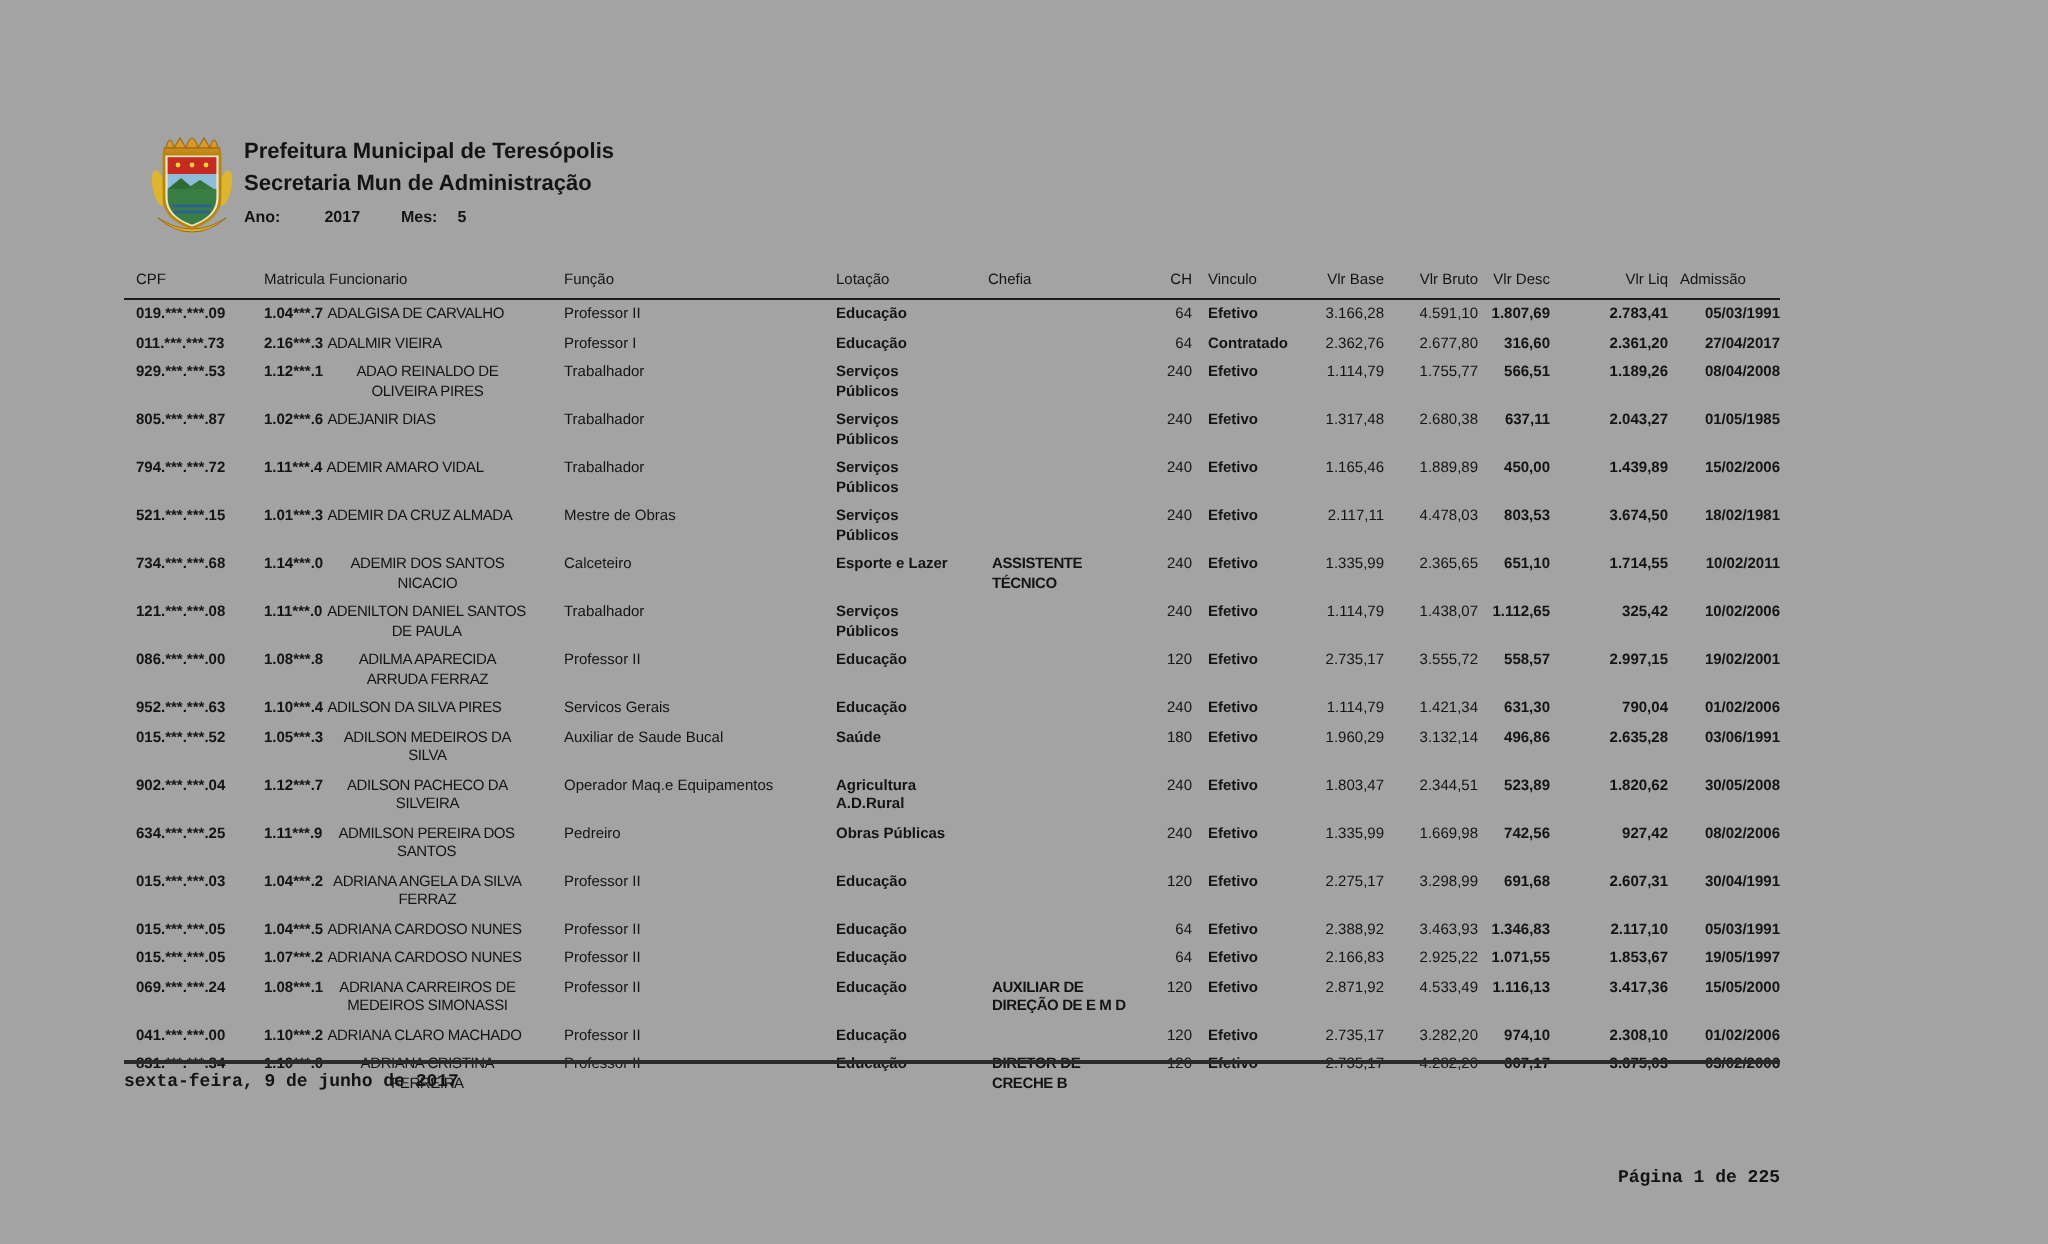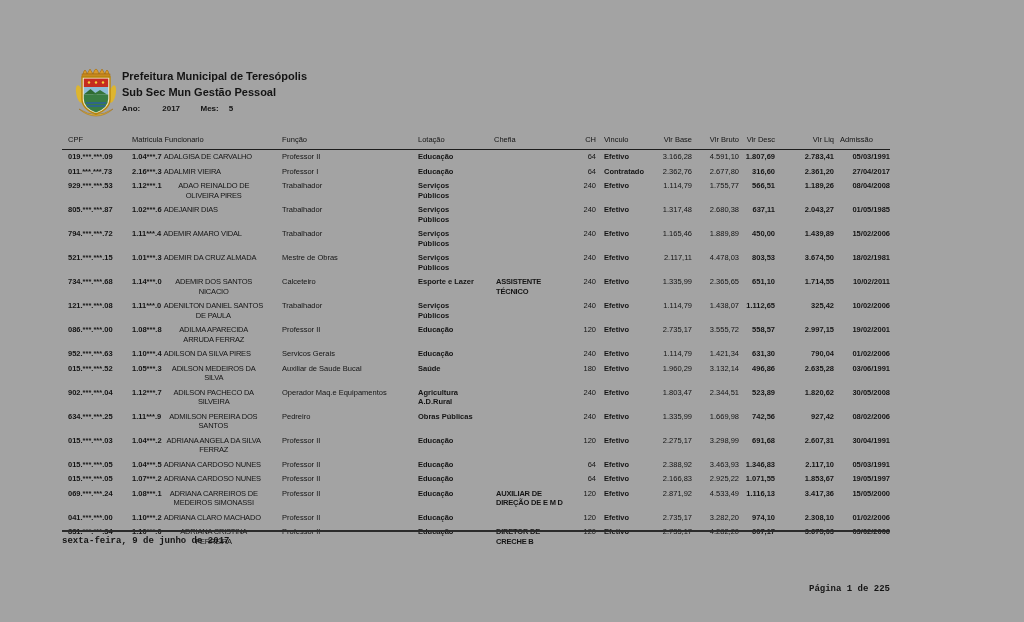--- a/index.html
+++ b/index.html
@@ -58,21 +58,21 @@
     <circle cx="29" cy="19.5" r="1.2" fill="#f5d23c"></circle>
     <rect x="9.8" y="24" width="24.4" height="7.5" fill="#8fbcd8"></rect>
     <path d="M9.8 31.5 L16.5 26 L23 31.5 Z" fill="#2e6b33"></path>
     <path d="M19 31.5 L26 27 L33 31.5 Z" fill="#35753a"></path>
     <path d="M9.8 31.5 H34.2 V36 Q34.2 45 22 49.4 Q9.8 45 9.8 36 Z" fill="#3a7d44"></path>
     <path d="M12 40 H32 M13 43 H31" stroke="#2c5f9e" stroke-width="1.3" fill="none"></path>
   </svg>
 
   <div class="org">
     <div class="org-line">Prefeitura Municipal de Teresópolis</div>
-    <div class="org-line">Sub Sec Mun Gestão Pessoal</div>
+    <div class="org-line">Secretaria Mun de Administração</div>
     <div class="ano-row">
       <span class="lbl-ano">Ano:</span>
       <span class="val-ano">2017</span>
       <span class="lbl-mes">Mes:</span>
       <span>5</span>
     </div>
   </div>
 
   <table class="payroll">
     <colgroup>

